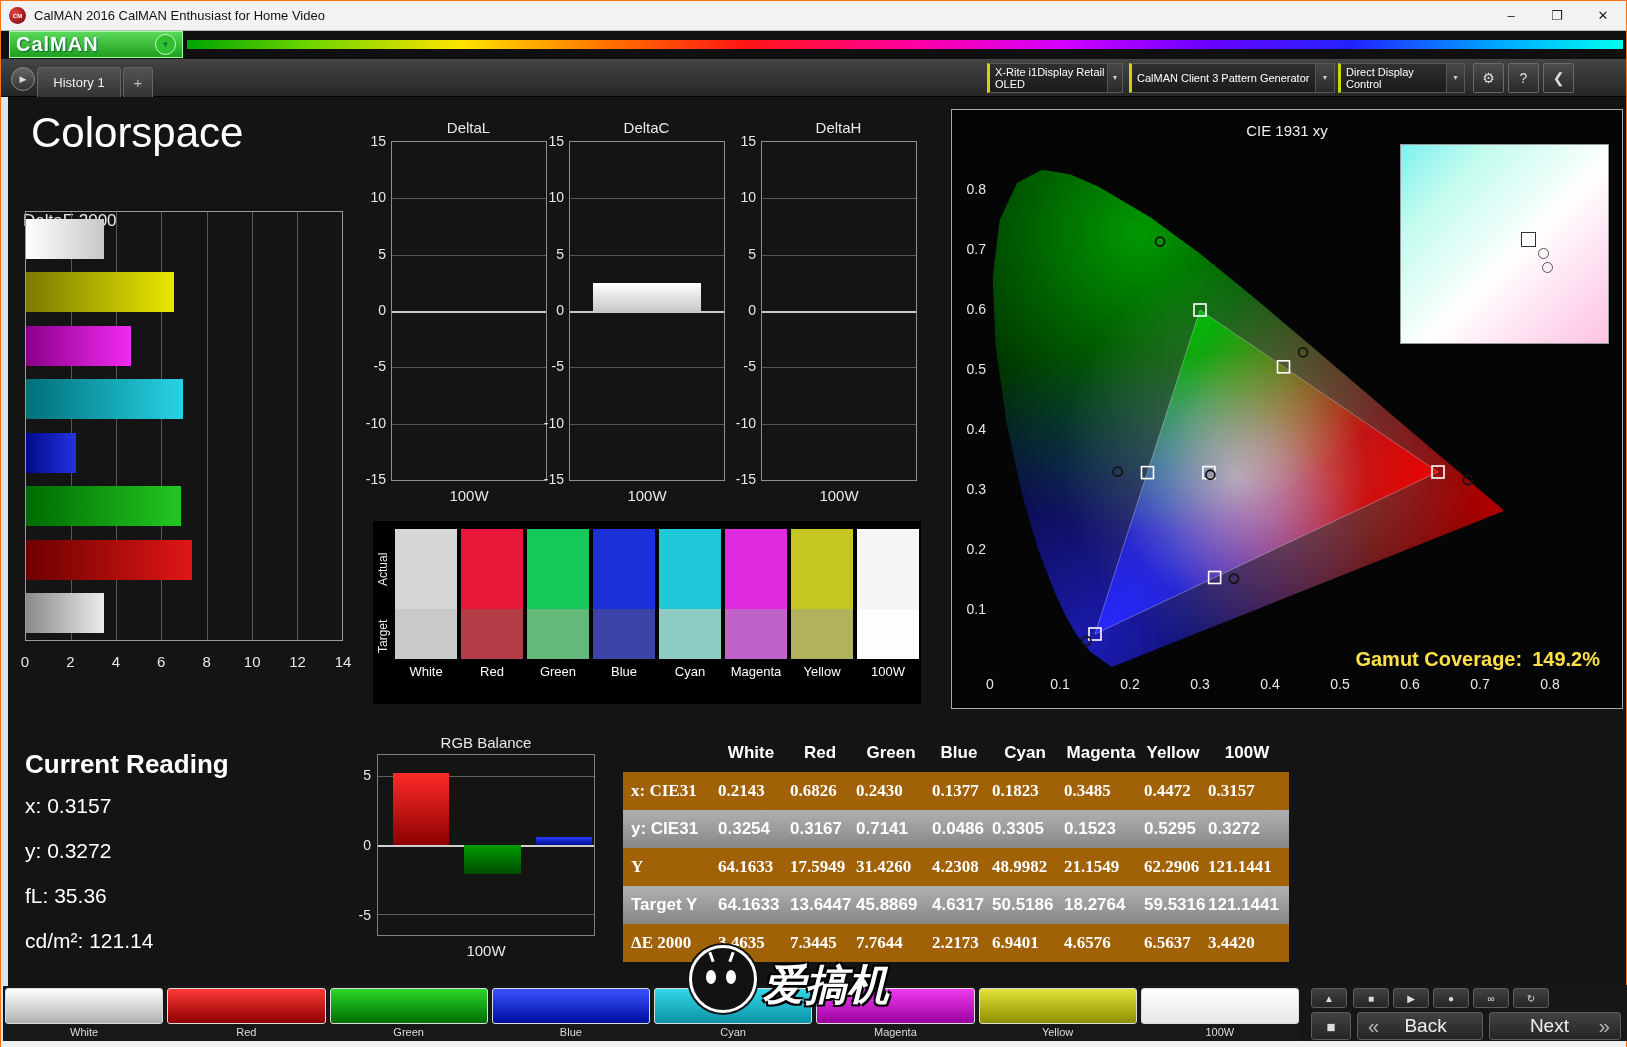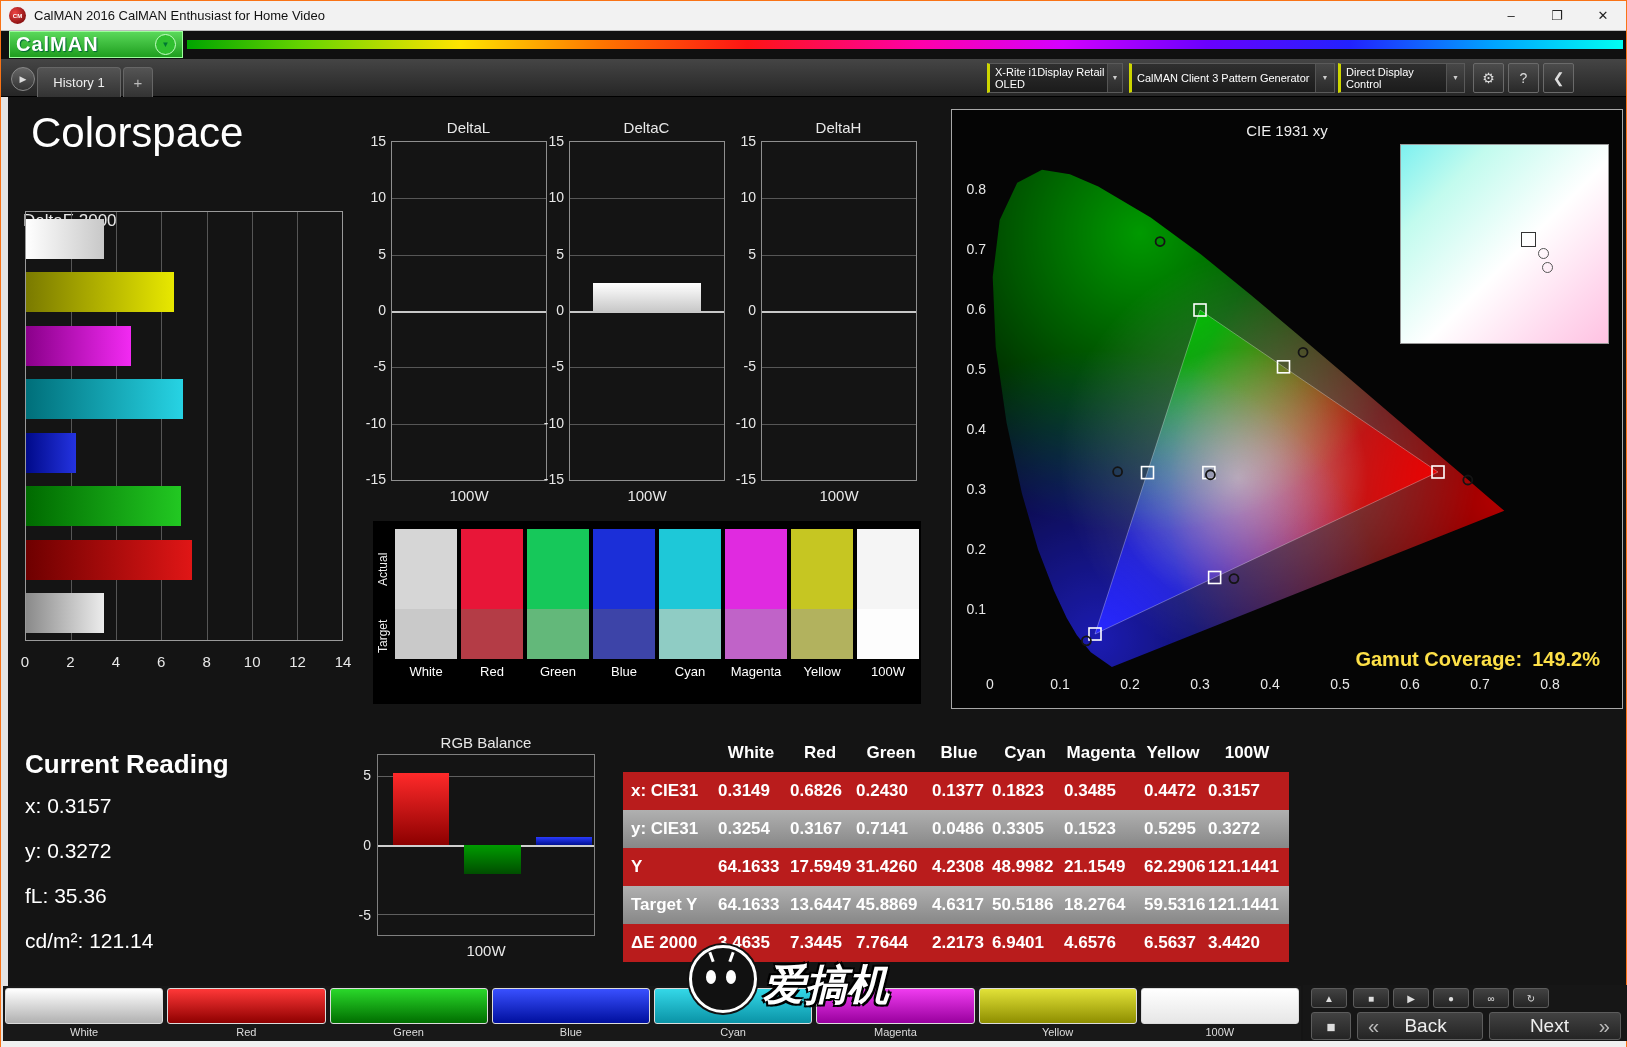--- a/index.html
+++ b/index.html
@@ -118,21 +118,21 @@
   .rgb-grid{position:absolute;left:0;right:0;height:1px;background:#5f5f5f;}
   .rgb-grid.zero{height:2px;background:#cfcfcf;}
   #rgb-ylabels{position:absolute;left:0;top:20px;width:30px;height:182px;}
   .rgb-ylab{position:absolute;width:28px;text-align:right;font-size:14px;color:#e8e8e8;}
   .rgb-bar{position:absolute;}
   .rgb-100w{position:absolute;left:34px;width:218px;top:208px;text-align:center;font-size:15px;color:#e8e8e8;}
 
   
   #reading-table{position:absolute;left:622px;top:733px;width:666px;}
   .trow{display:grid;grid-template-columns:92px 72px 66px 76px 60px 72px 80px 64px 84px;height:38px;align-items:center;}
-  .trow.dark{background:#b91c1c;}
+  .trow.dark{background:#a16207;font-family:Liberation Serif, serif;}
   .trow.gray{background:linear-gradient(180deg,#b0b0b0,#878787);}
   .trow.head{background:transparent;}
   .tcell{color:#fff;font-size:17px;font-weight:bold;white-space:nowrap;overflow:hidden;}
   .tcell.rowlab{padding-left:8px;}
   .tcell.hval{text-align:center;}
   .tcell.val{padding-left:3px;}
 
   
   #pattern-row{position:absolute;left:2px;top:985px;width:1298px;height:55px;background:#181818;
                display:flex;gap:4px;padding:2px 2px 0 2px;box-sizing:border-box;}
@@ -487,21 +487,21 @@
         <div class="tcell hval">Red</div>
         <div class="tcell hval">Green</div>
         <div class="tcell hval">Blue</div>
         <div class="tcell hval">Cyan</div>
         <div class="tcell hval">Magenta</div>
         <div class="tcell hval">Yellow</div>
         <div class="tcell hval">100W</div>
       </div>
       <div class="trow dark">
         <div class="tcell rowlab">x: CIE31</div>
-        <div class="tcell val">0.3149</div>
+        <div class="tcell val">0.2143</div>
         <div class="tcell val">0.6826</div>
         <div class="tcell val">0.2430</div>
         <div class="tcell val">0.1377</div>
         <div class="tcell val">0.1823</div>
         <div class="tcell val">0.3485</div>
         <div class="tcell val">0.4472</div>
         <div class="tcell val">0.3157</div>
       </div>
       <div class="trow gray">
         <div class="tcell rowlab">y: CIE31</div>

